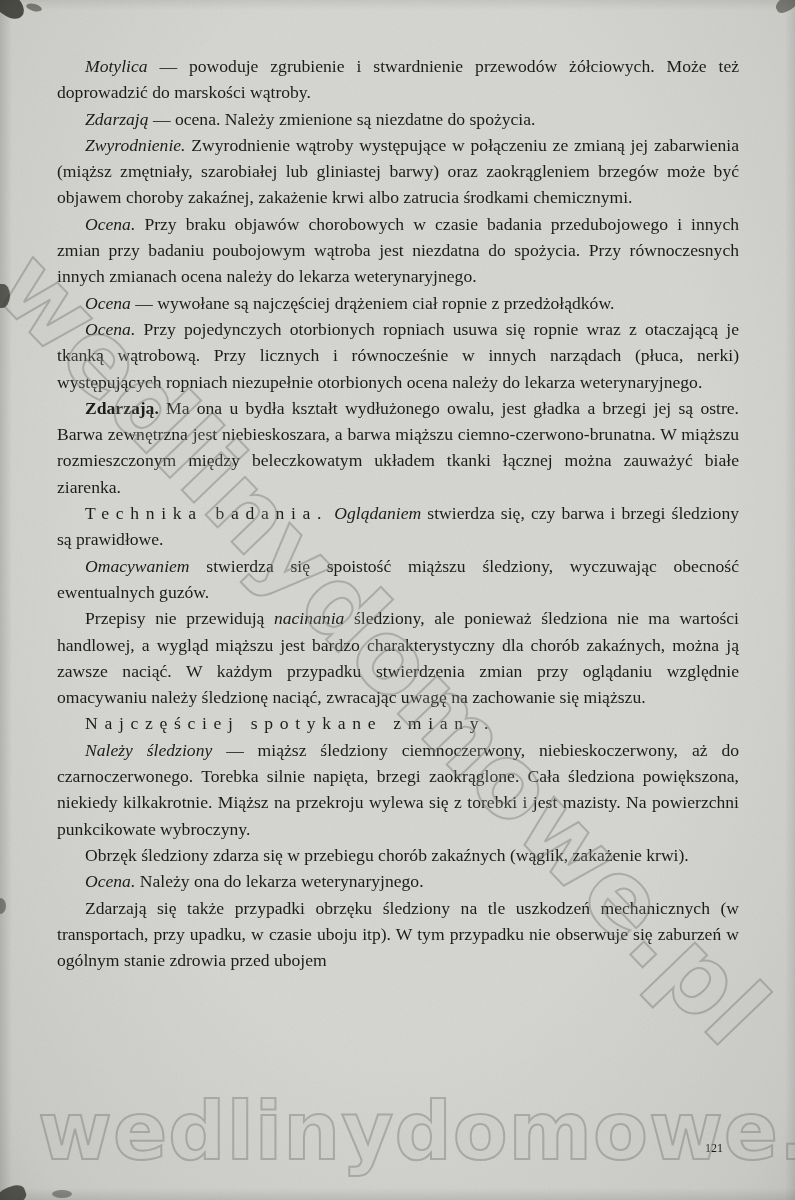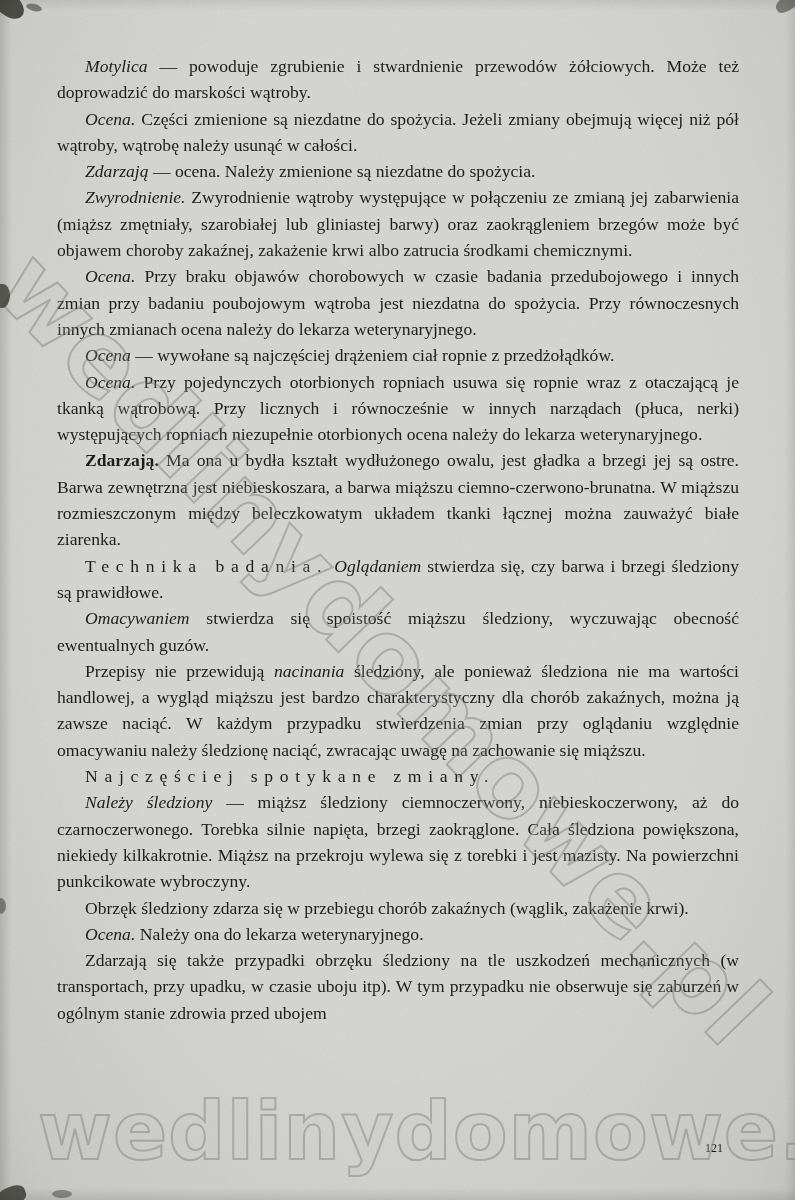--- a/index.html
+++ b/index.html
@@ -108,21 +108,20 @@
       <feTurbulence type="fractalNoise" baseFrequency="0.8" numOctaves="2" stitchTiles="stitch"></feTurbulence>
       <feColorMatrix type="matrix" values="0 0 0 0 0.25  0 0 0 0 0.25  0 0 0 0 0.24  0 0 0 0.22 0"></feColorMatrix>
     </filter>
     <rect width="100%" height="100%" filter="url(#grain)"></rect>
   </svg>
 
   <div class="edge-shade"></div>
 
   <div class="text-block">
       <p class="para"><span class="seg-i">Motylica</span><span> — powoduje zgrubienie i stwardnienie przewodów żółciowych. Może też doprowadzić do marskości wątroby.</span></p>
-      <p class="para"><span class="seg-i">Ocena.</span><span> Części zmienione są niezdatne do spożycia. Jeżeli zmiany obejmują więcej niż pół wątroby, wątrobę należy usunąć w całości.</span></p>
       <p class="para"><span class="seg-i">Zdarzają</span><span> — ocena. Należy zmienione są niezdatne do spożycia.</span></p>
       <p class="para"><span class="seg-i">Zwyrodnienie.</span><span> Zwyrodnienie wątroby występujące w połączeniu ze zmianą jej zabarwienia (miąższ zmętniały, szarobiałej lub gliniastej barwy) oraz zaokrągleniem brzegów może być objawem choroby zakaźnej, zakażenie krwi albo zatrucia środkami chemicznymi.</span></p>
       <p class="para"><span class="seg-i">Ocena.</span><span> Przy braku objawów chorobowych w czasie badania przedubojowego i innych zmian przy badaniu poubojowym wątroba jest niezdatna do spożycia. Przy równoczesnych innych zmianach ocena należy do lekarza weterynaryjnego.</span></p>
       <p class="para"><span class="seg-i">Ocena</span><span> — wywołane są najczęściej drążeniem ciał ropnie z przedżołądków.</span></p>
       <p class="para"><span class="seg-i">Ocena.</span><span> Przy pojedynczych otorbionych ropniach usuwa się ropnie wraz z otaczającą je tkanką wątrobową. Przy licznych i równocześnie w innych narządach (płuca, nerki) występujących ropniach niezupełnie otorbionych ocena należy do lekarza weterynaryjnego.</span></p>
       <p class="para"><span class="seg-b">Zdarzają.</span><span> Ma ona u bydła kształt wydłużonego owalu, jest gładka a brzegi jej są ostre. Barwa zewnętrzna jest niebieskoszara, a barwa miąższu ciemno-czerwono-brunatna. W miąższu rozmieszczonym między beleczkowatym układem tkanki łącznej można zauważyć białe ziarenka.</span></p>
       <p class="para"><span class="seg-sp">Technika badania.</span><span> </span><span class="seg-i">Oglądaniem</span><span> stwierdza się, czy barwa i brzegi śledziony są prawidłowe.</span></p>
       <p class="para"><span class="seg-i">Omacywaniem</span><span> stwierdza się spoistość miąższu śledziony, wyczuwając obecność ewentualnych guzów.</span></p>
       <p class="para"><span>Przepisy nie przewidują </span><span class="seg-i">nacinania</span><span> śledziony, ale ponieważ śledziona nie ma wartości handlowej, a wygląd miąższu jest bardzo charakterystyczny dla chorób zakaźnych, można ją zawsze naciąć. W każdym przypadku stwierdzenia zmian przy oglądaniu względnie omacywaniu należy śledzionę naciąć, zwracając uwagę na zachowanie się miąższu.</span></p>
       <p class="para"><span class="seg-sp">Najczęściej spotykane zmiany.</span></p>

